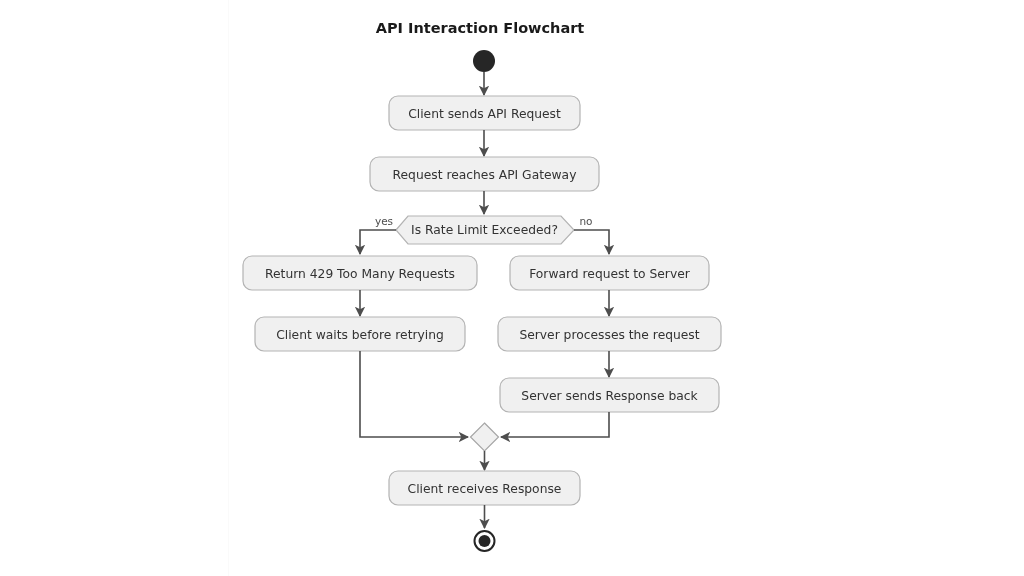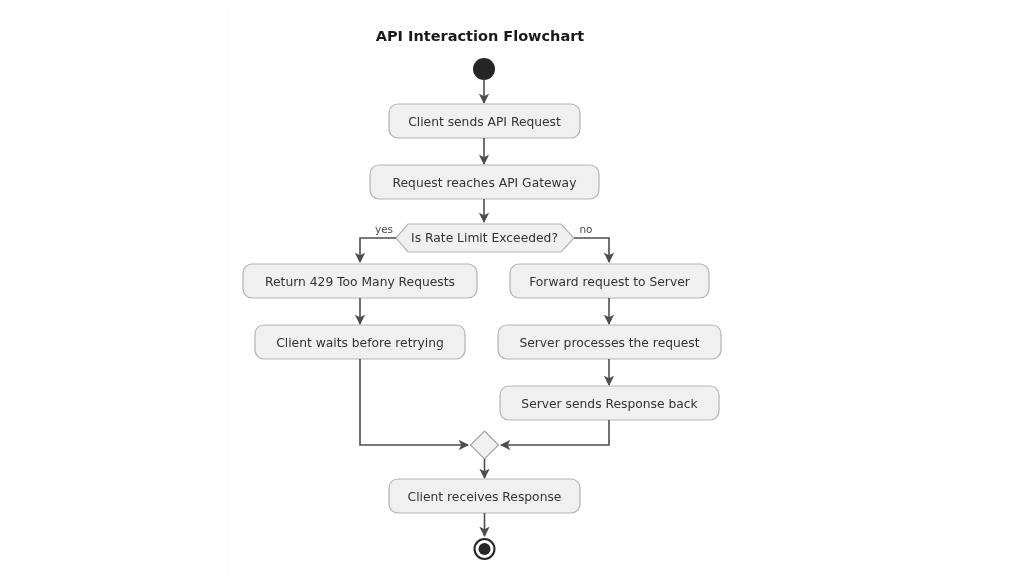--- a/index.html
+++ b/index.html
@@ -9,21 +9,21 @@
   }
   body {
     width: 1024px;
     height: 576px;
     font-family: "DejaVu Sans", sans-serif;
     overflow: hidden;
     position: relative;
   }
   #canvas {
     position: absolute;
-    left: 0; top: 8px;
+    left: 0; top: 0;
     width: 1024px;
     height: 453px;
     background: #ffffff;
   }
   
   #content-edge {
     position: absolute;
     left: 228px;
     top: 0;
     width: 1px;

